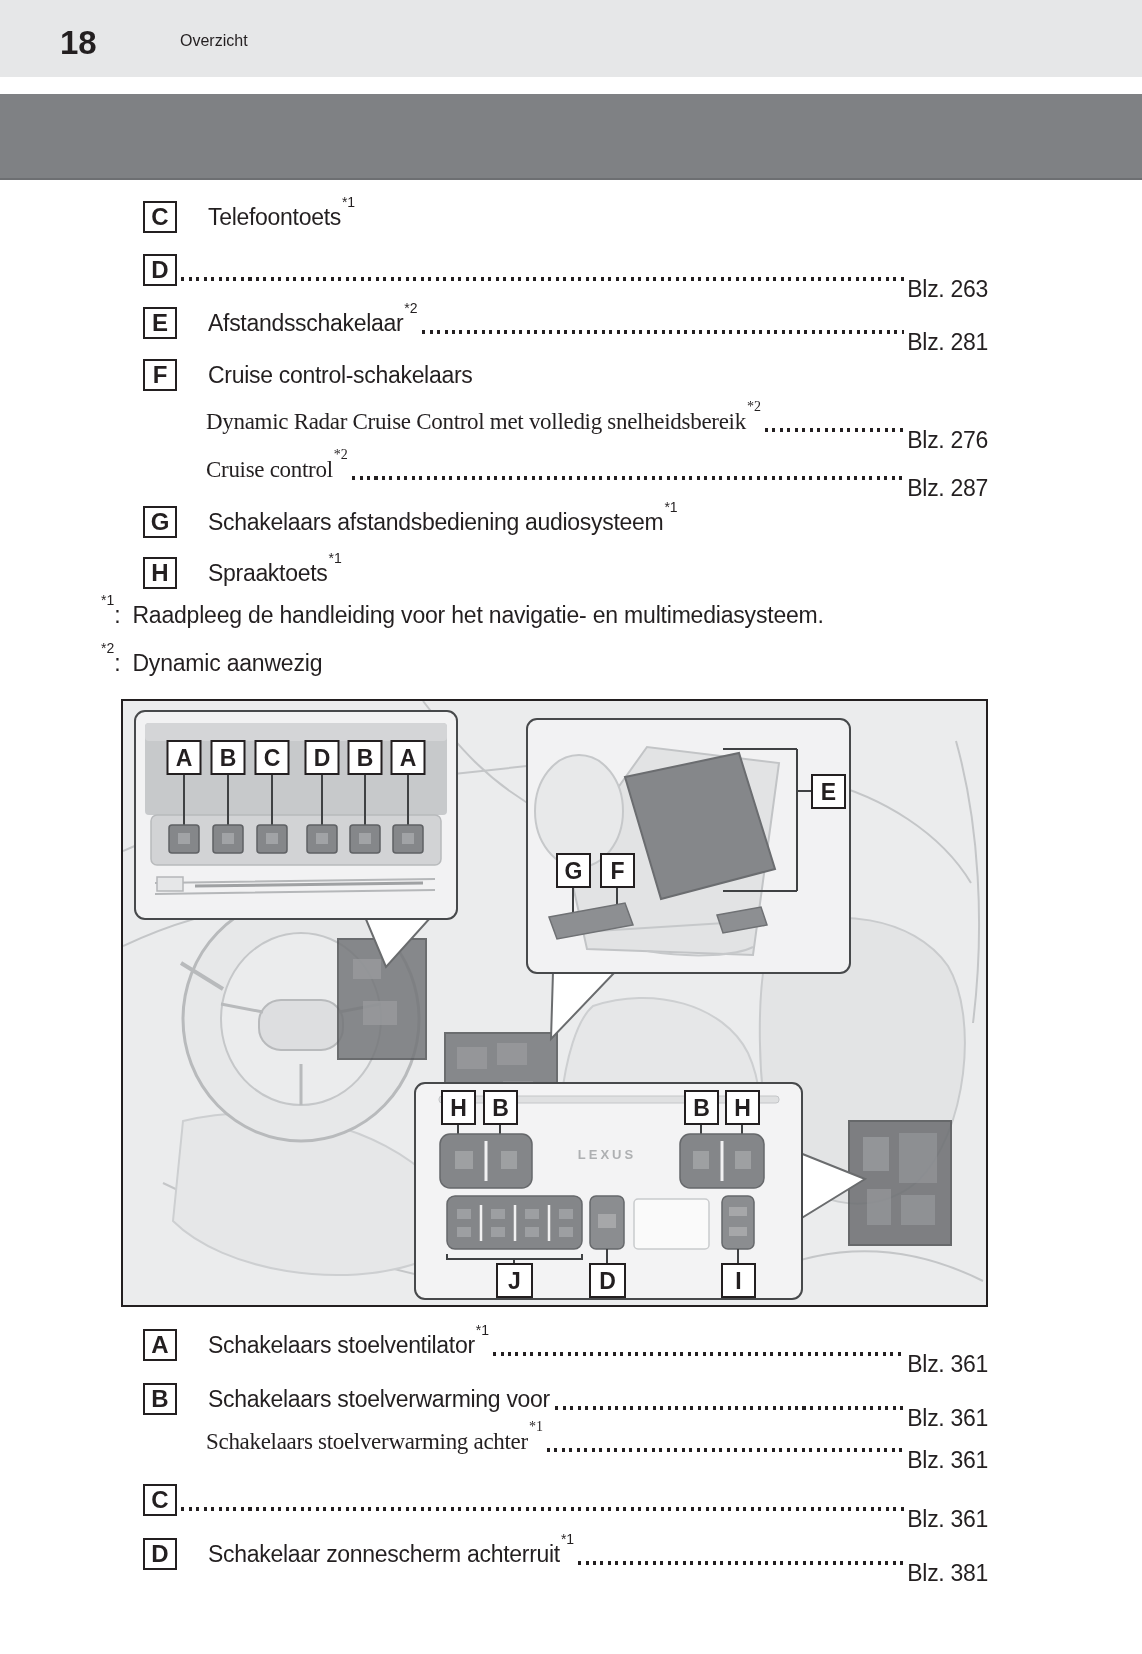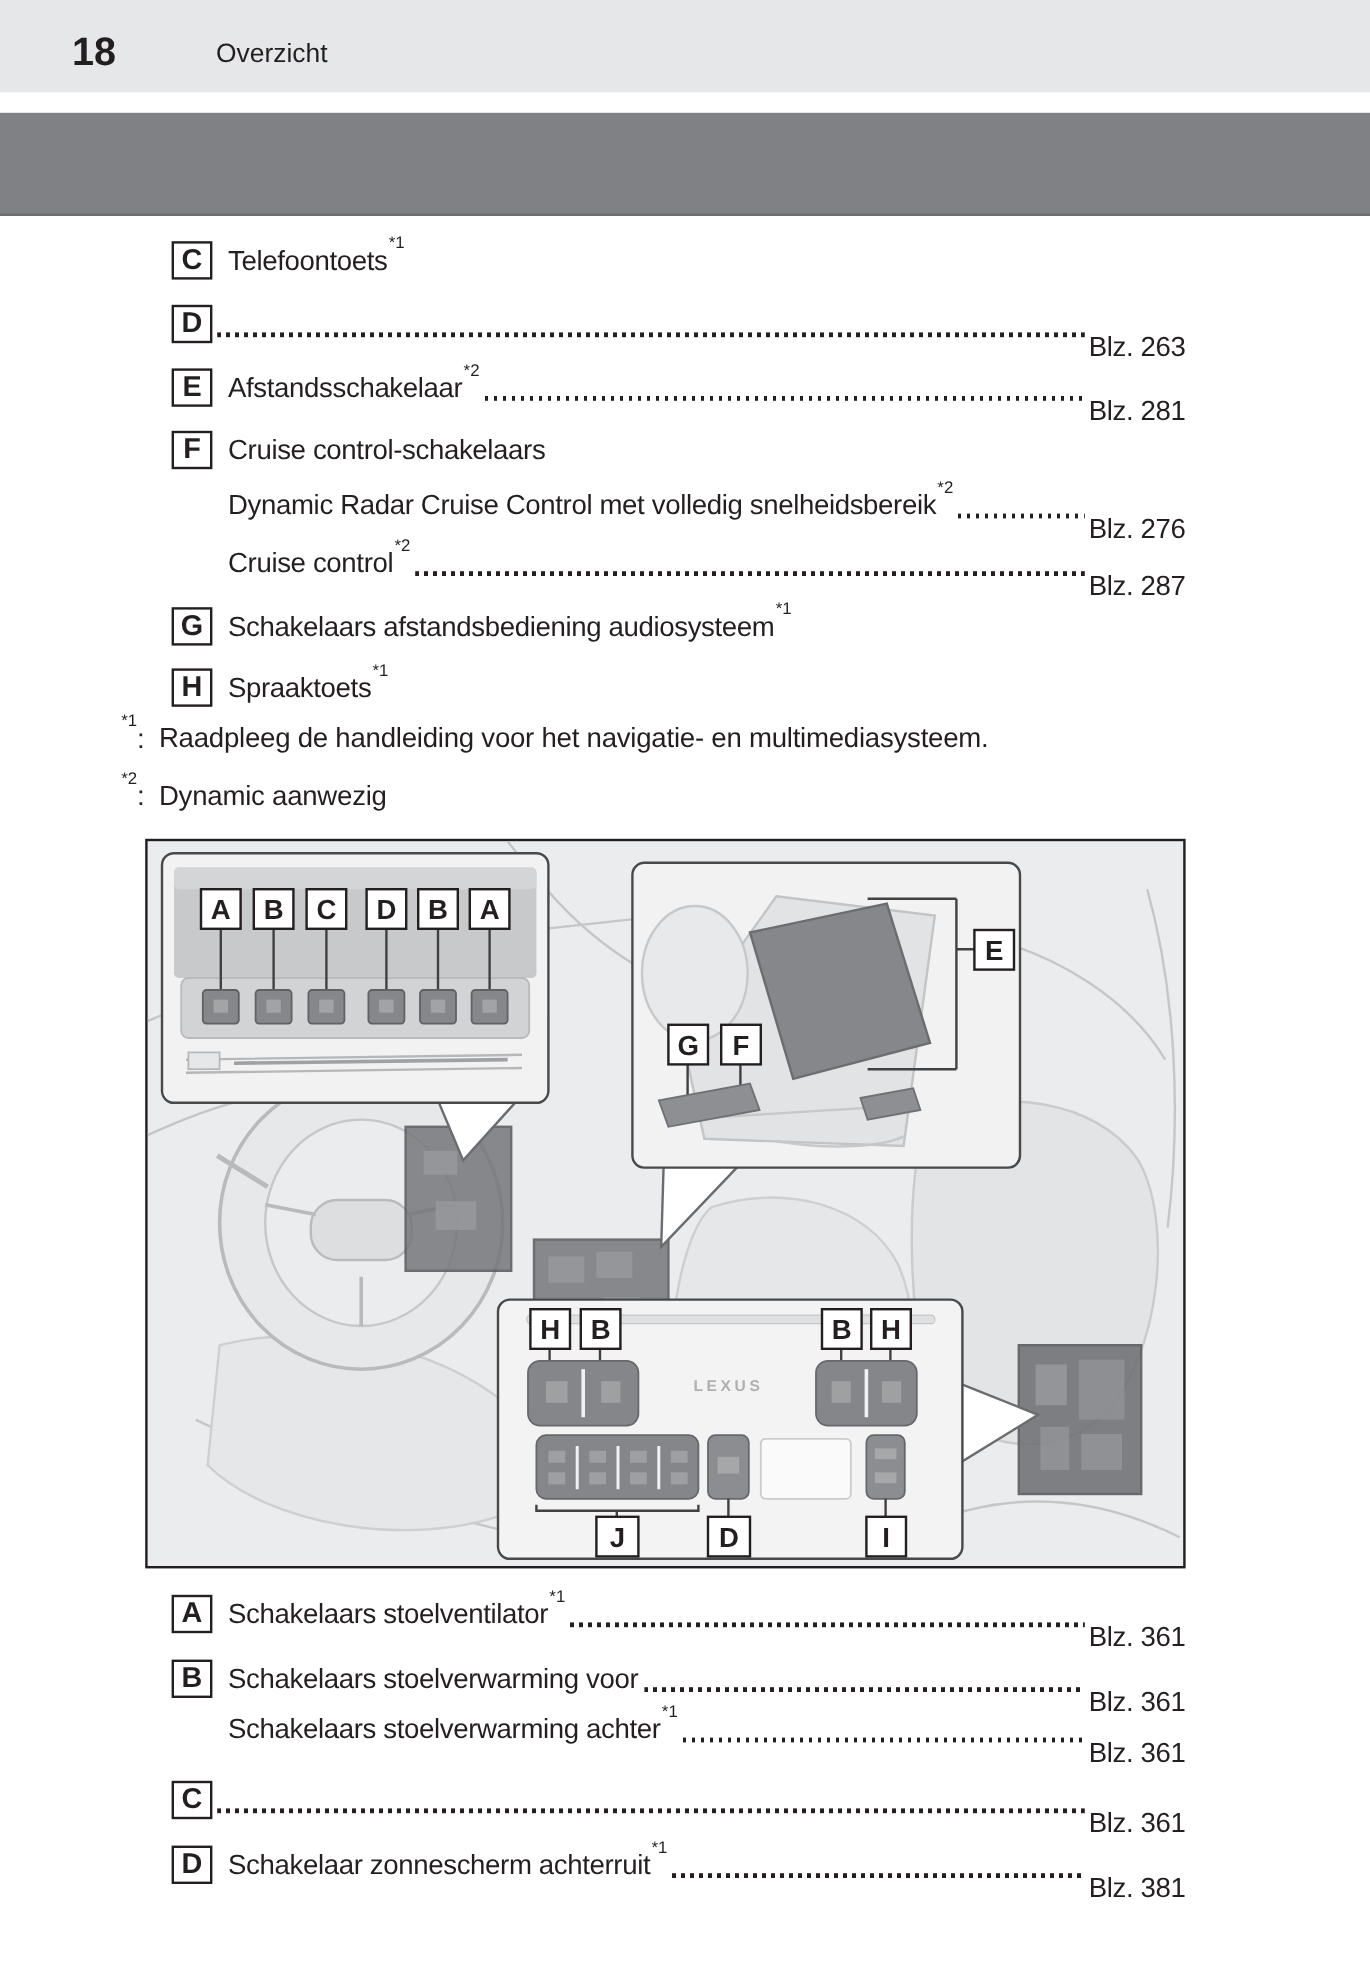--- a/index.html
+++ b/index.html
@@ -3,32 +3,32 @@
 <meta charset="utf-8">
 <style>
   html,body { margin:0; padding:0; background:#ffffff; }
   .page {
     position:relative; width:1142px; height:1654px; background:#ffffff;
     font-family:"Liberation Sans", sans-serif; color:#231f20; overflow:hidden;
   }
   
   .hdr { position:absolute; left:0; top:0; width:1142px; height:77px; background:#e6e7e8;text-align:right; }
   .hdr-num { position:absolute; left:60px; top:24px; font-size:33px; font-weight:bold; letter-spacing:0; }
-  .hdr-sect { position:absolute; left:180px; top:32px; font-size:22px; }
+  .hdr-sect { position:absolute; left:180px; top:32px; font-size:16px; }
   .banner { position:absolute; left:0; top:94px; width:1142px; height:84px; background:#7f8184; border-bottom:2px solid #6d6f72; }
 
   
   .li { position:absolute; left:143px; width:845px; height:33px; display:flex; align-items:center; }
   .tag {
     flex:0 0 auto; width:30px; height:28px; border:2px solid #231f20; background:#fff;
     display:flex; align-items:center; justify-content:center;
     font-size:24px; font-weight:bold; line-height:1;
   }
-  .notag .txt { margin-left:47px; }
-  .txt { margin-left:13px; font-size:23px; letter-spacing:-0.3px; white-space:nowrap; line-height:1; }
+  .notag .txt { margin-left:63px;font-family:Liberation Serif, serif; }
+  .txt { margin-left:31px; font-size:23px; letter-spacing:-0.3px; white-space:nowrap; line-height:1; }
   .txt sup, .fn sup { font-size:14px; position:relative; top:-9px; margin-left:1px; letter-spacing:0; }
   .dots { flex:1 1 auto; min-width:10px; height:4px; margin:0 3px 0 4px; align-self:flex-end; margin-bottom:5px;
     background-image:repeating-linear-gradient(to right,#231f20 0 3px,transparent 3px 7.5px); }
   .pg { flex:0 0 auto; font-size:23px; letter-spacing:-0.3px; white-space:nowrap; line-height:1;margin-top:40px; }
 
   
   .fn { position:absolute; left:100px; font-size:23px; letter-spacing:-0.2px; white-space:nowrap; }
   .fn .fnsep { margin-right:12px; }
 
   

